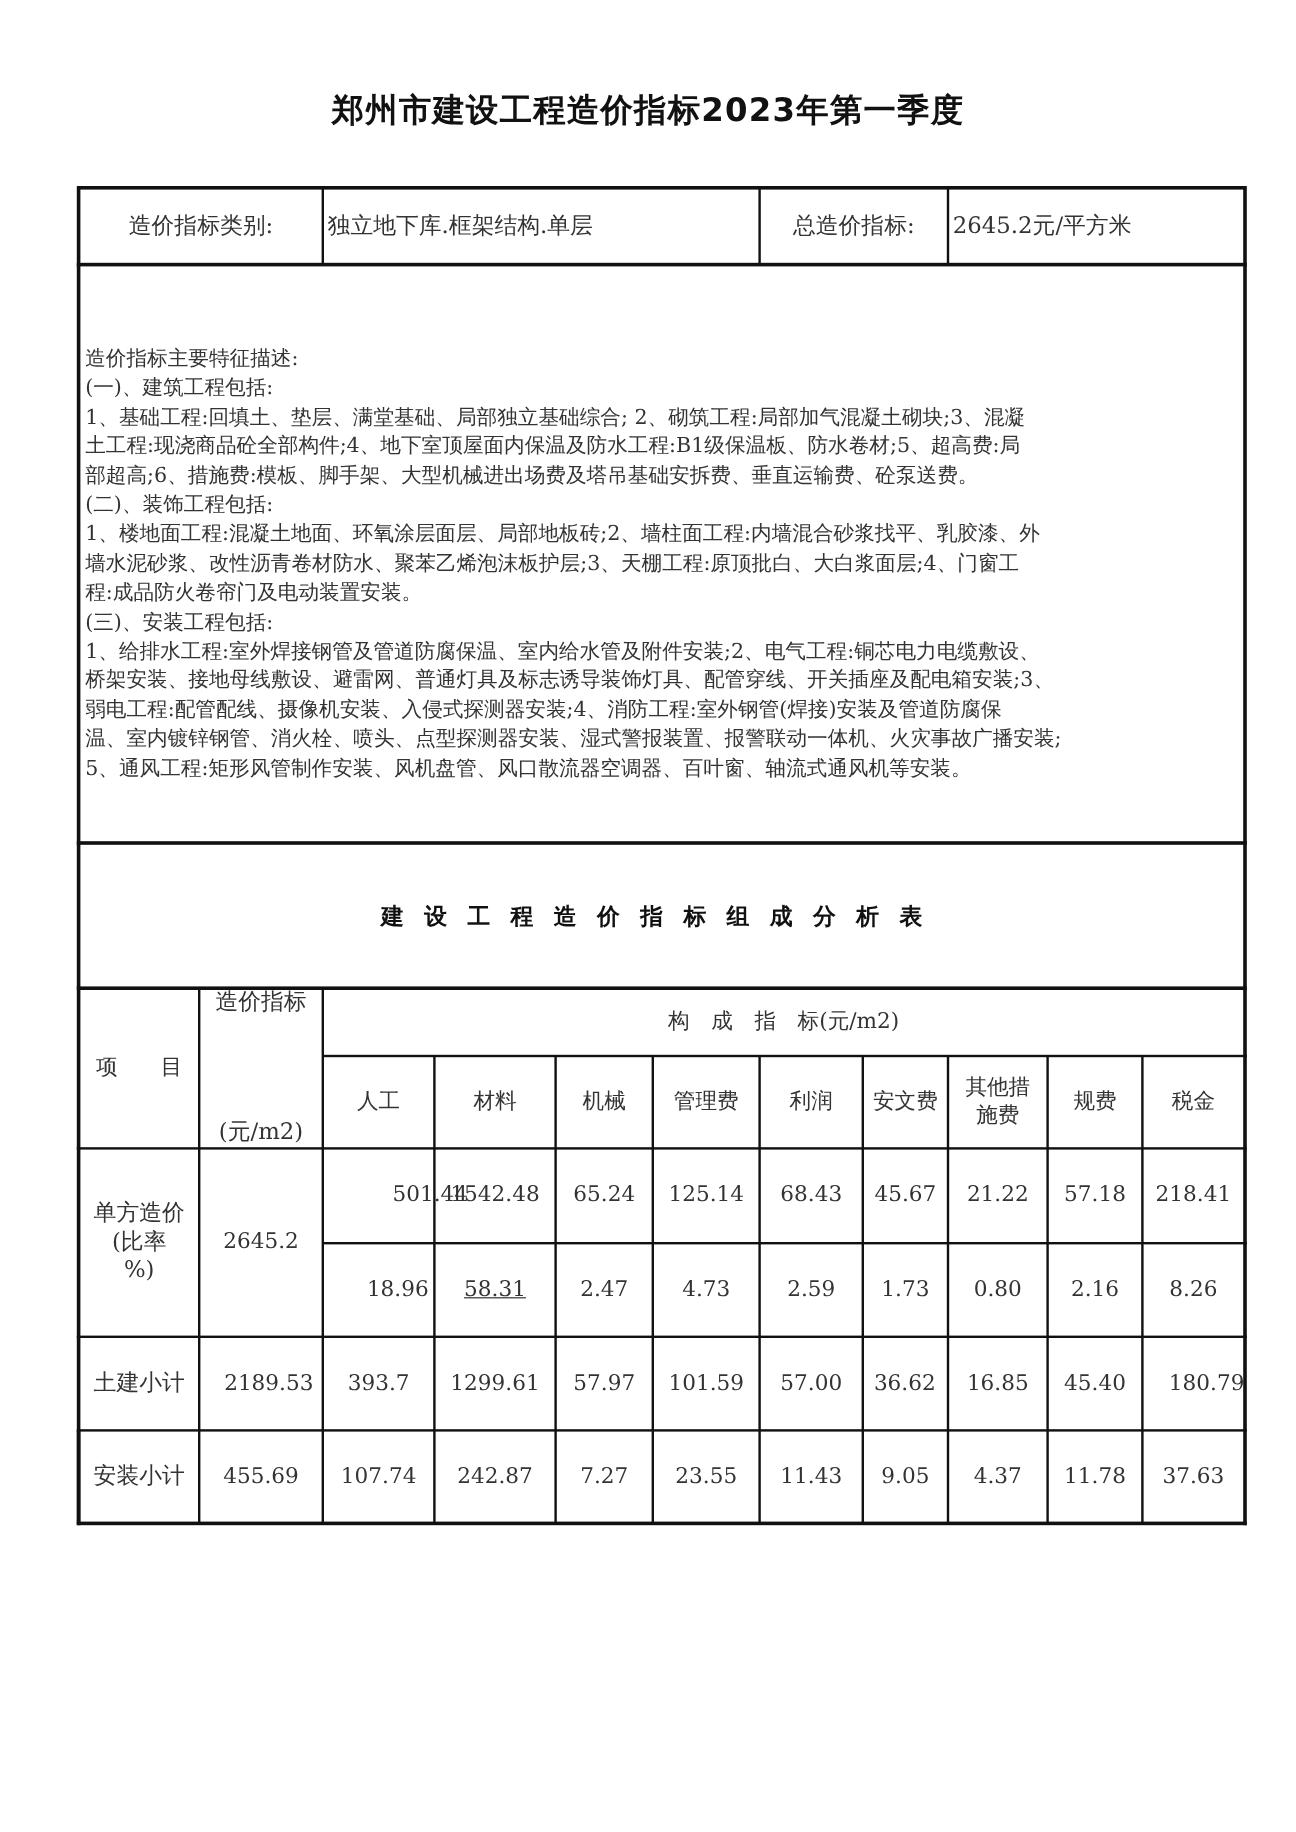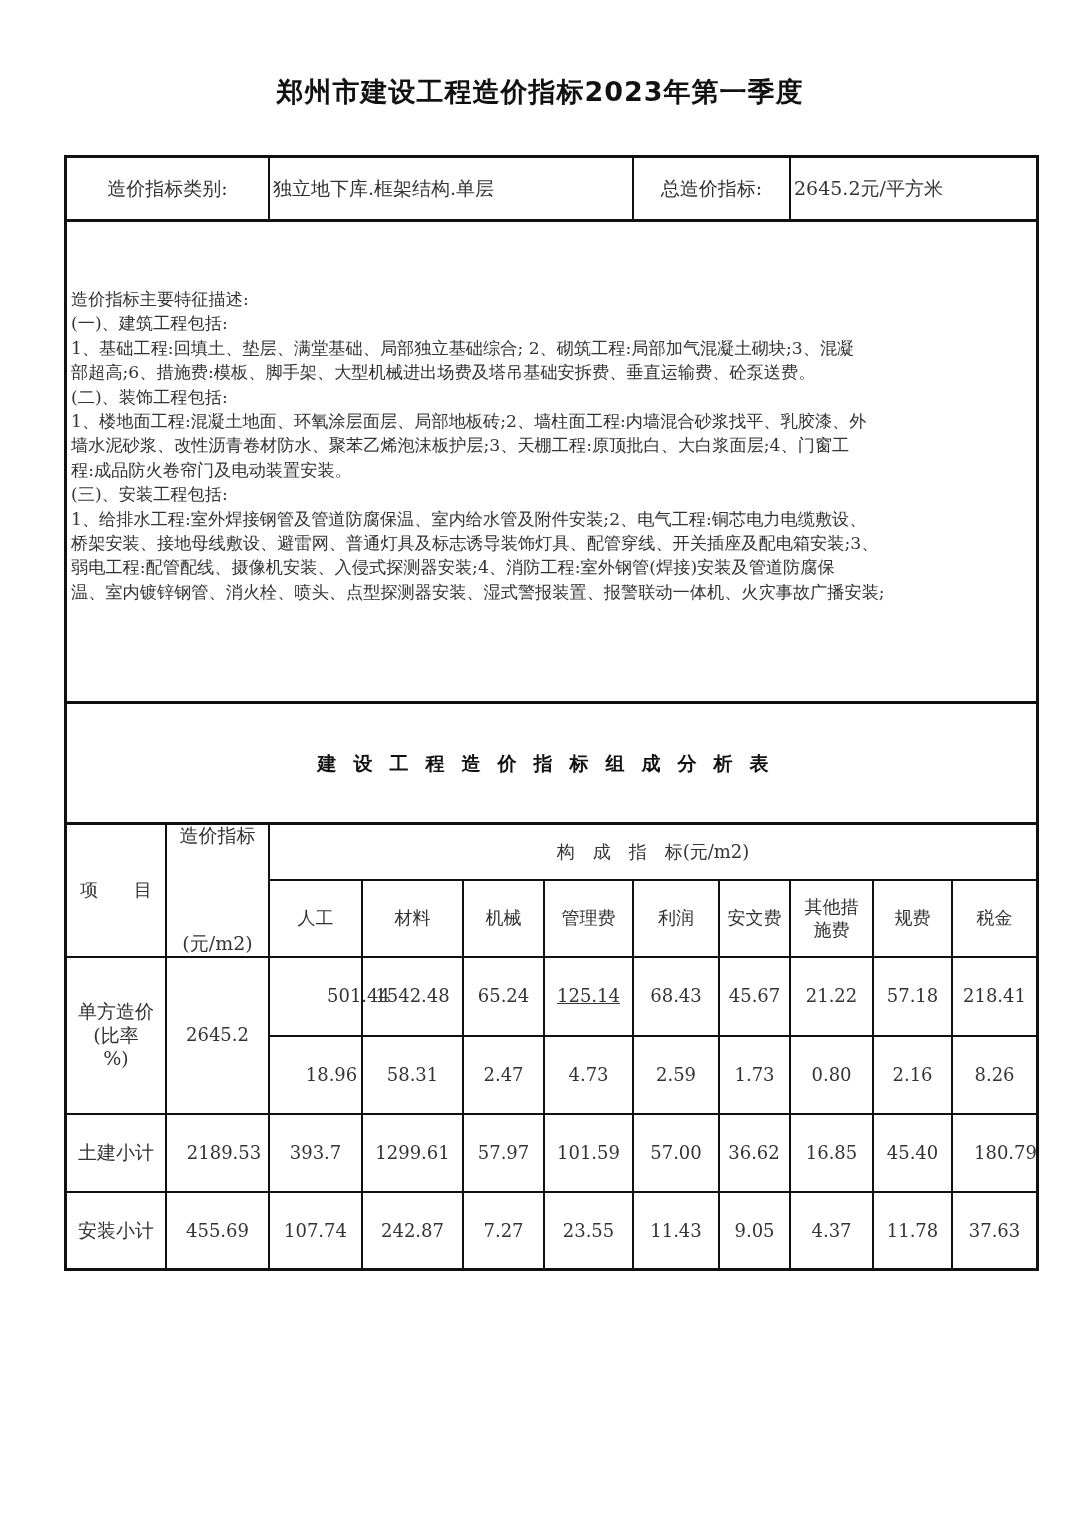--- a/index.html
+++ b/index.html
@@ -52,30 +52,32 @@
 
 <div class="cell info-label" style="left:67px; top:158px; width:201px; height:62px;">造价指标类别:</div>
 <div class="cell info-label" style="left:273px; top:158px; width:359px; height:62px; justify-content:flex-start;">独立地下库.框架结构.单层</div>
 <div class="cell info-label" style="left:634px; top:158px; width:155px; height:62px;">总造价指标:</div>
 <div class="cell info-label" style="left:794px; top:158px; width:240px; height:62px; justify-content:flex-start;">2645.2元/平方米</div>
 
 <div class="desc">
   <div>造价指标主要特征描述:</div>
   <div>(一)、建筑工程包括:</div>
   <div>1、基础工程:回填土、垫层、满堂基础、局部独立基础综合; 2、砌筑工程:局部加气混凝土砌块;3、混凝</div>
+  <div>土工程:现浇商品砼全部构件;4、地下室顶屋面内保温及防水工程:B1级保温板、防水卷材;5、超高费:局</div>
   <div>部超高;6、措施费:模板、脚手架、大型机械进出场费及塔吊基础安拆费、垂直运输费、砼泵送费。</div>
   <div>(二)、装饰工程包括:</div>
   <div>1、楼地面工程:混凝土地面、环氧涂层面层、局部地板砖;2、墙柱面工程:内墙混合砂浆找平、乳胶漆、外</div>
   <div>墙水泥砂浆、改性沥青卷材防水、聚苯乙烯泡沫板护层;3、天棚工程:原顶批白、大白浆面层;4、门窗工</div>
   <div>程:成品防火卷帘门及电动装置安装。</div>
   <div>(三)、安装工程包括:</div>
   <div>1、给排水工程:室外焊接钢管及管道防腐保温、室内给水管及附件安装;2、电气工程:铜芯电力电缆敷设、</div>
   <div>桥架安装、接地母线敷设、避雷网、普通灯具及标志诱导装饰灯具、配管穿线、开关插座及配电箱安装;3、</div>
   <div>弱电工程:配管配线、摄像机安装、入侵式探测器安装;4、消防工程:室外钢管(焊接)安装及管道防腐保</div>
   <div>温、室内镀锌钢管、消火栓、喷头、点型探测器安装、湿式警报装置、报警联动一体机、火灾事故广播安装;</div>
+  <div>5、通风工程:矩形风管制作安装、风机盘管、风口散流器空调器、百叶窗、轴流式通风机等安装。</div>
 </div>
 
 <div class="section-title">建设工程造价指标组成分析表</div>
 
 <div class="abs" style="left:64px; top:822px; width:975px; height:449px; border-left:3px solid #111; border-right:3px solid #111; border-bottom:3px solid #111;"></div>
 
 <div class="hline" style="left:269px; top:879px; width:770px;"></div>
 <div class="hline" style="left:64px; top:956px; width:975px;"></div>
 <div class="hline" style="left:269px; top:1035px; width:770px;"></div>
 <div class="hline" style="left:64px; top:1113px; width:975px;"></div>
@@ -112,29 +114,29 @@
 <div class="cell" style="left:953px; top:881px; width:83px; height:75px;">税金</div>
 
 <div class="cell" style="left:67px; top:958px; width:98px; height:155px; white-space:pre; font-size:19px;">单方造价
 (比率
 %)</div>
 <div class="cell" style="left:167px; top:958px; width:101px; height:155px;">2645.2</div>
 
 <div class="cell" style="left:270px; top:958px; width:91px; height:77px;margin-left:43px;">501.44</div>
 <div class="cell" style="left:363px; top:958px; width:99px; height:77px;">1542.48</div>
 <div class="cell" style="left:464px; top:958px; width:79px; height:77px;">65.24</div>
-<div class="cell" style="left:545px; top:958px; width:87px; height:77px;text-decoration:underline;">125.14</div>
+<div class="cell" style="left:545px; top:958px; width:87px; height:77px;">125.14</div>
 <div class="cell" style="left:634px; top:958px; width:84px; height:77px;">68.43</div>
 <div class="cell" style="left:720px; top:958px; width:69px; height:77px;">45.67</div>
 <div class="cell" style="left:791px; top:958px; width:81px; height:77px;">21.22</div>
 <div class="cell" style="left:874px; top:958px; width:77px; height:77px;">57.18</div>
 <div class="cell" style="left:953px; top:958px; width:83px; height:77px;">218.41</div>
 
 <div class="cell" style="left:270px; top:1037px; width:91px; height:76px;padding-left:32px;">18.96</div>
-<div class="cell" style="left:363px; top:1037px; width:99px; height:76px;">58.31</div>
+<div class="cell" style="left:363px; top:1037px; width:99px; height:76px;text-decoration:underline;">58.31</div>
 <div class="cell" style="left:464px; top:1037px; width:79px; height:76px;">2.47</div>
 <div class="cell" style="left:545px; top:1037px; width:87px; height:76px;">4.73</div>
 <div class="cell" style="left:634px; top:1037px; width:84px; height:76px;">2.59</div>
 <div class="cell" style="left:720px; top:1037px; width:69px; height:76px;">1.73</div>
 <div class="cell" style="left:791px; top:1037px; width:81px; height:76px;">0.80</div>
 <div class="cell" style="left:874px; top:1037px; width:77px; height:76px;">2.16</div>
 <div class="cell" style="left:953px; top:1037px; width:83px; height:76px;">8.26</div>
 
 <div class="cell" style="left:67px; top:1115px; width:98px; height:76px; font-size:19px;">土建小计</div>
 <div class="cell" style="left:167px; top:1115px; width:98px; height:76px;padding-left:16px;">2189.53</div>

